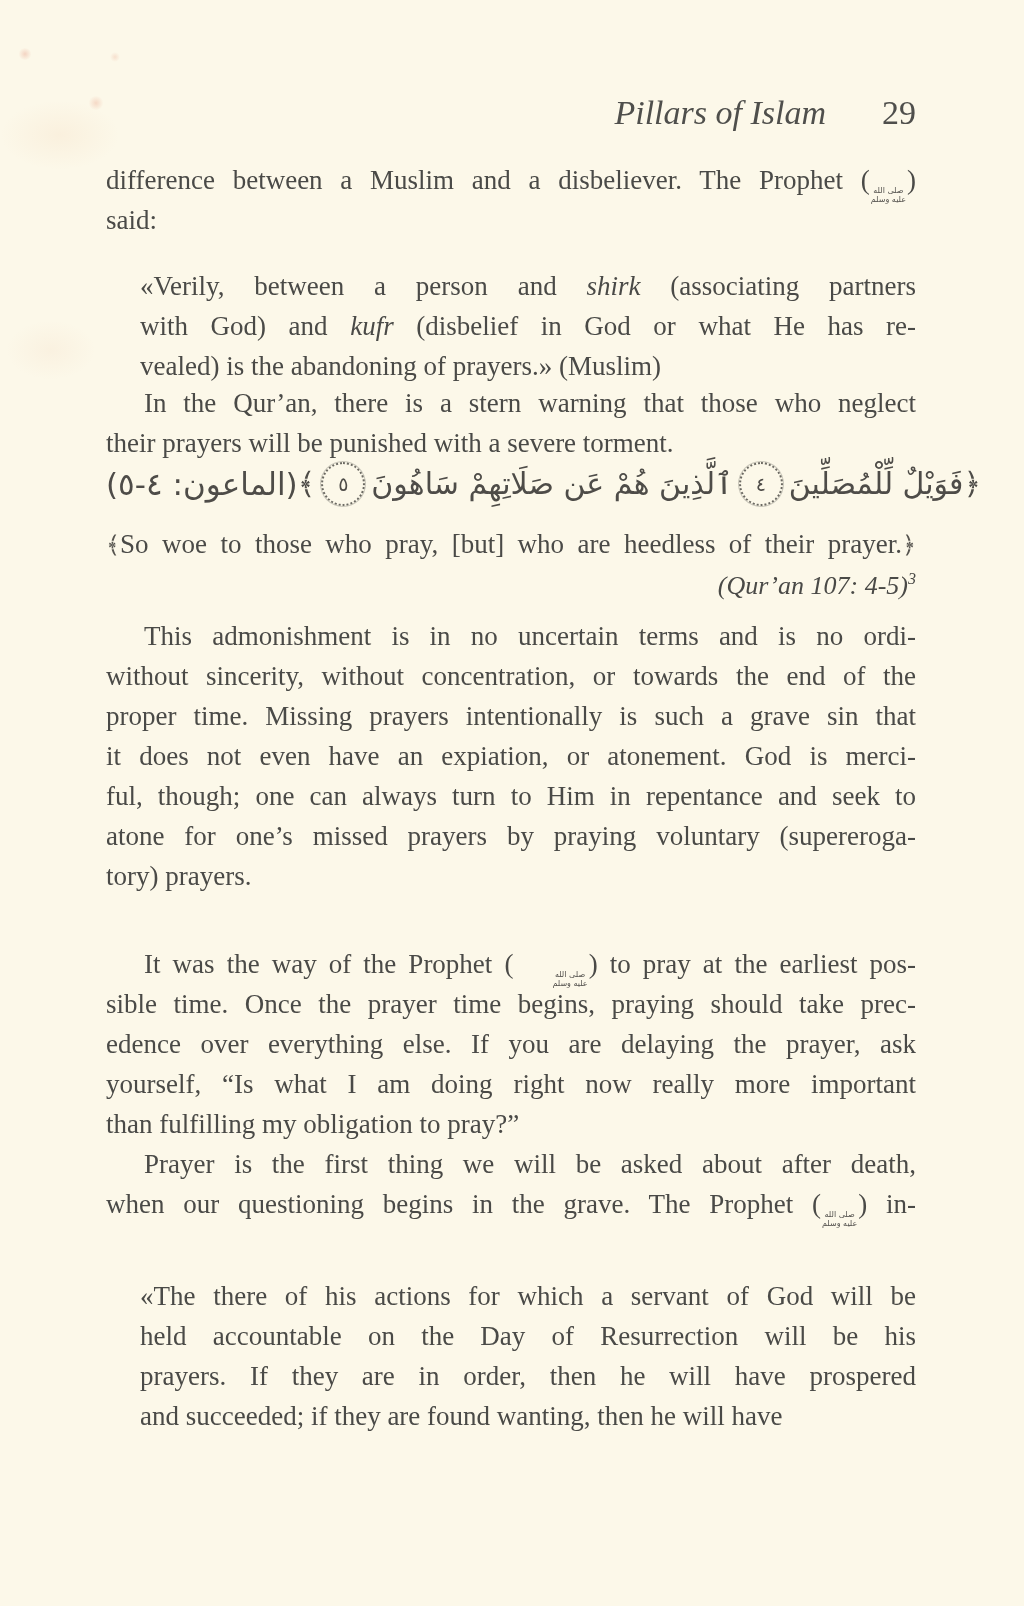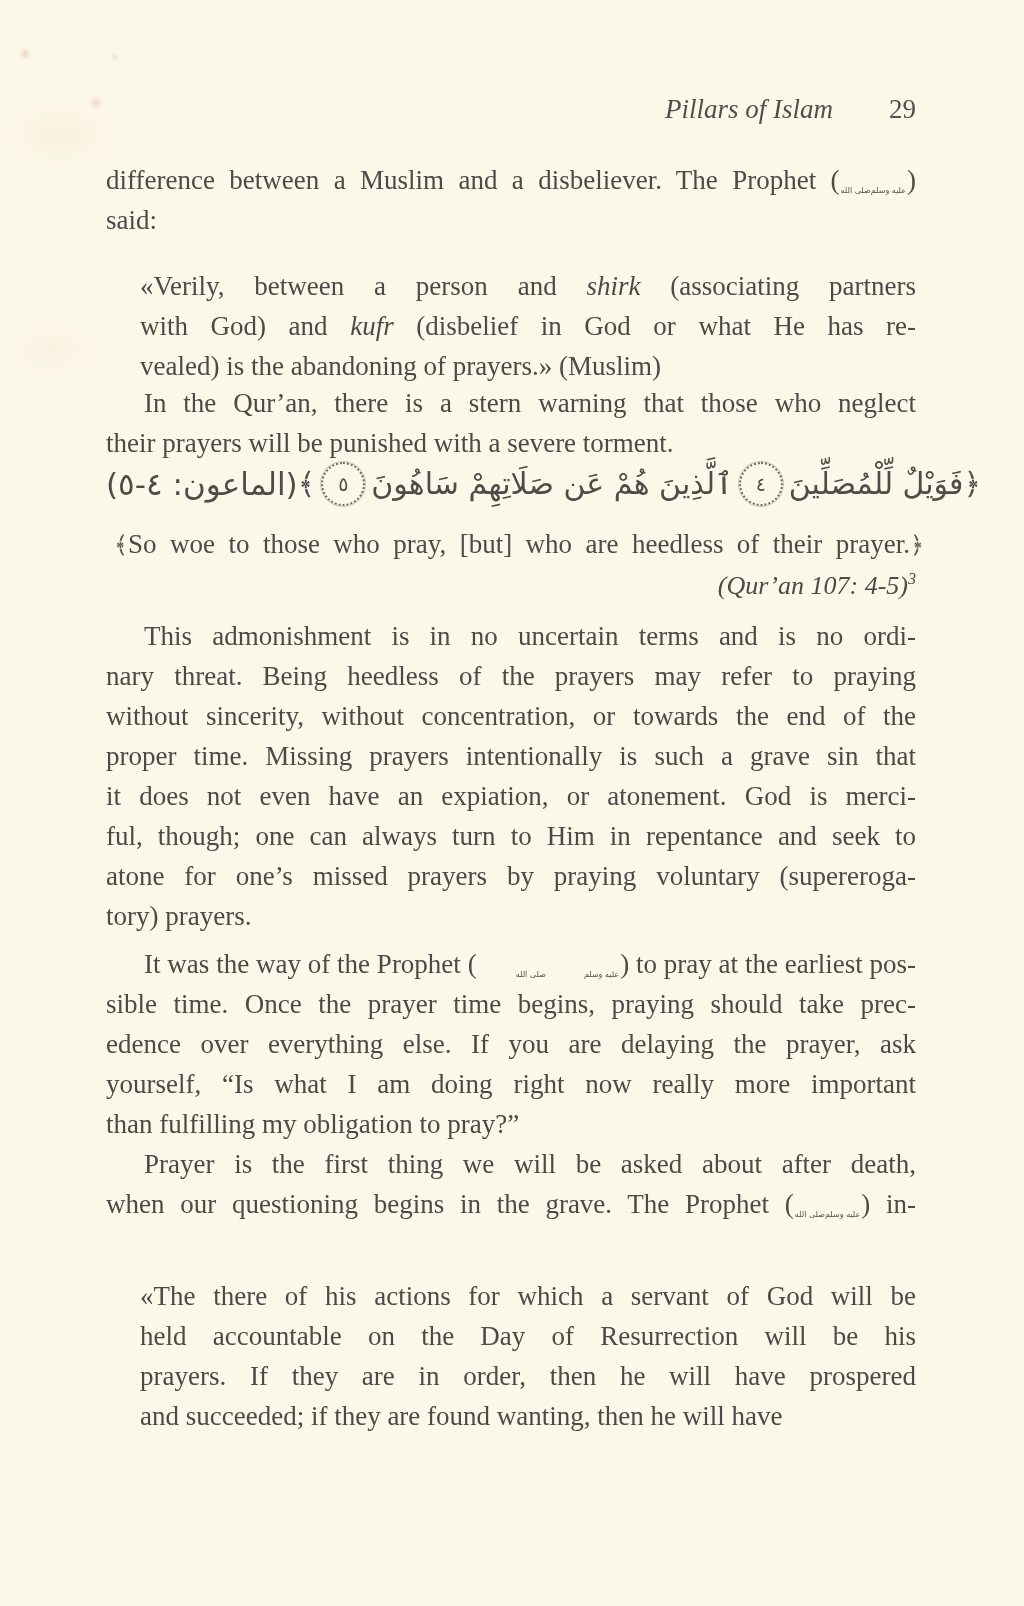--- a/index.html
+++ b/index.html
@@ -19,37 +19,37 @@
   .stain{position:absolute;border-radius:50%;pointer-events:none;}
   .stain.s1{left:18px;top:48px;width:14px;height:12px;background:radial-gradient(circle,rgba(222,120,95,.28),rgba(222,120,95,0) 70%);}
   .stain.s2{left:88px;top:96px;width:16px;height:14px;background:radial-gradient(circle,rgba(225,125,95,.25),rgba(225,125,95,0) 70%);}
   .stain.s3{left:110px;top:52px;width:10px;height:10px;background:radial-gradient(circle,rgba(228,140,110,.22),rgba(228,140,110,0) 70%);}
   .stain.s4{left:0px;top:100px;width:120px;height:70px;background:radial-gradient(ellipse,rgba(230,170,120,.10),rgba(230,170,120,0) 70%);}
   .stain.s5{left:6px;top:320px;width:90px;height:60px;background:radial-gradient(ellipse,rgba(225,160,120,.08),rgba(225,160,120,0) 70%);}
 
   .header{
     position:absolute;top:94px;right:108px;
     display:flex;align-items:baseline;gap:56px;
-    font-size:27px;color:#4f4f4c;
+    font-size:34px;color:#4f4f4c;
   }
   .header .title{font-style:italic;}
   .header .pagenum{font-style:normal;}
 
   .block{position:absolute;left:106px;width:810px;font-size:27px;line-height:40px;}
   .block.quote{left:140px;width:776px;}
   .line{
     height:40px;white-space:nowrap;
     text-align:justify;text-align-last:justify;
   }
   .line.last{text-align-last:left;}
   .line.indent{text-indent:38px;}
   .it{font-style:italic;}
 
   .pbuh{
-    display:inline-flex;flex-direction:row;align-items:center;
+    display:inline-flex;flex-direction:column;align-items:center;
     font-family:"DejaVu Sans",sans-serif;
     font-size:8px;line-height:9px;letter-spacing:0;
     vertical-align:-4px;color:#55534f;height:20px;
     margin:0 1px;
   }
   .pbuh-row{display:block;}
 
   .block.arabic{
     display:flex;justify-content:space-between;align-items:center;
     height:64px;line-height:64px;
@@ -58,21 +58,21 @@
   .verse{direction:rtl;unicode-bidi:isolate;font-size:30px;color:#4e4c48;display:inline-flex;align-items:center;gap:6px;}
   .verse .vtxt{white-space:nowrap;}
   .ayah-medallion{
     display:inline-flex;align-items:center;justify-content:center;
     width:40px;height:40px;border-radius:50%;
     border:2px dotted #6b6962;box-shadow:0 0 0 1px rgba(107,105,98,.35);
     font-size:19px;line-height:1;flex:0 0 auto;
   }
   .verse-ref{direction:rtl;unicode-bidi:isolate;font-size:31px;color:#4e4c48;white-space:nowrap;}
 
-  .block.translation{font-size:27px;margin-left:8px;}
+  .block.translation{font-size:27px;}
   .block.translation .tline{height:40px;white-space:nowrap;text-align:justify;text-align-last:justify;}
   .ornate{font-family:"DejaVu Sans",sans-serif;font-size:24px;color:#56544f;}
 
   .block.reference{text-align:right;font-style:italic;font-size:26px;}
   .block.reference sup{font-size:16px;font-style:italic;vertical-align:super;line-height:0;}
 </style>
 </head>
 <body>
 
 <div class="page">
@@ -117,21 +117,20 @@
           </span>
           <span class="vtxt">﴾</span>
         </span>
       </div>
       <div class="block translation" style="top: 524px;">
         <div class="tline"><span class="ornate">﴾</span><span>So woe to those who pray, [but] who are heedless of their prayer.</span><span class="ornate">﴿</span></div>
       </div>
       <div class="block reference" style="top: 566px;"><span>(Qur’an 107: 4-5)</span><sup>3</sup></div>
       <div class="block paragraph" style="top: 616px;">
         <div class="line indent"><span>This admonishment is in no uncertain terms and is no ordi-</span></div>
-        <div class="line"><span>nary threat. Being heedless of the prayers may refer to praying</span></div>
         <div class="line"><span>without sincerity, without concentration, or towards the end of the</span></div>
         <div class="line"><span>proper time. Missing prayers intentionally is such a grave sin that</span></div>
         <div class="line"><span>it does not even have an expiation, or atonement. God is merci-</span></div>
         <div class="line"><span>ful, though; one can always turn to Him in repentance and seek to</span></div>
         <div class="line"><span>atone for one’s missed prayers by praying voluntary (supereroga-</span></div>
         <div class="line last"><span>tory) prayers.</span></div>
       </div>
       <div class="block paragraph" style="top: 944px;">
         <div class="line indent"><span>It was the way of the Prophet (</span><span class="pbuh">
             <span class="pbuh-row">صلى الله</span>

